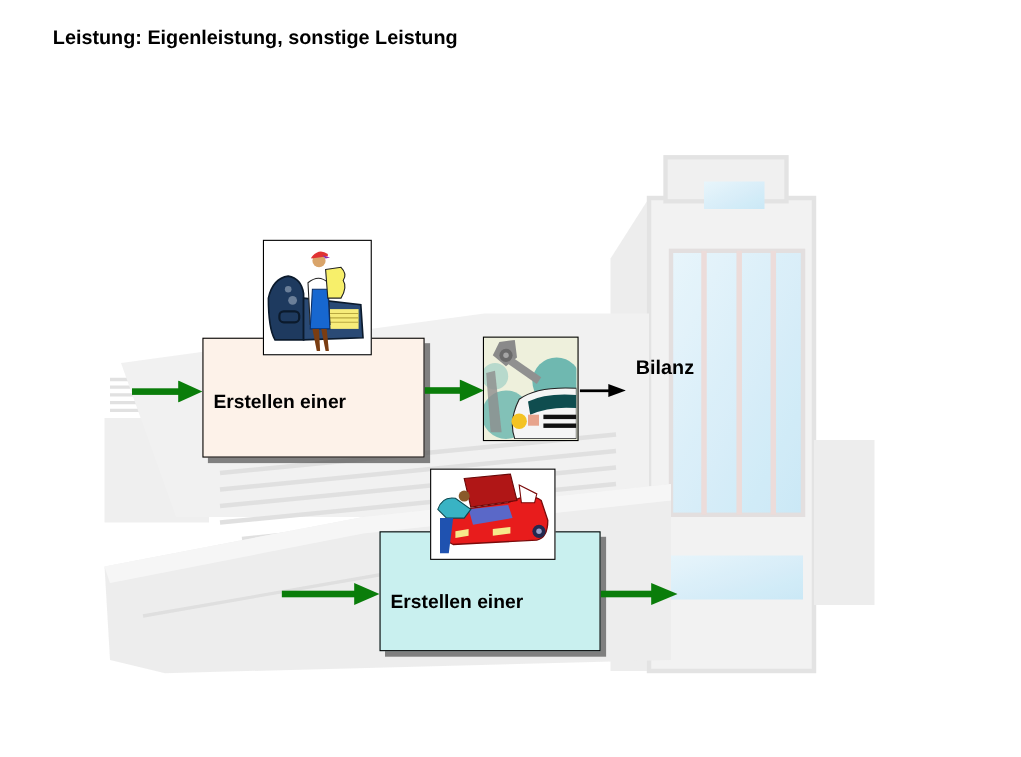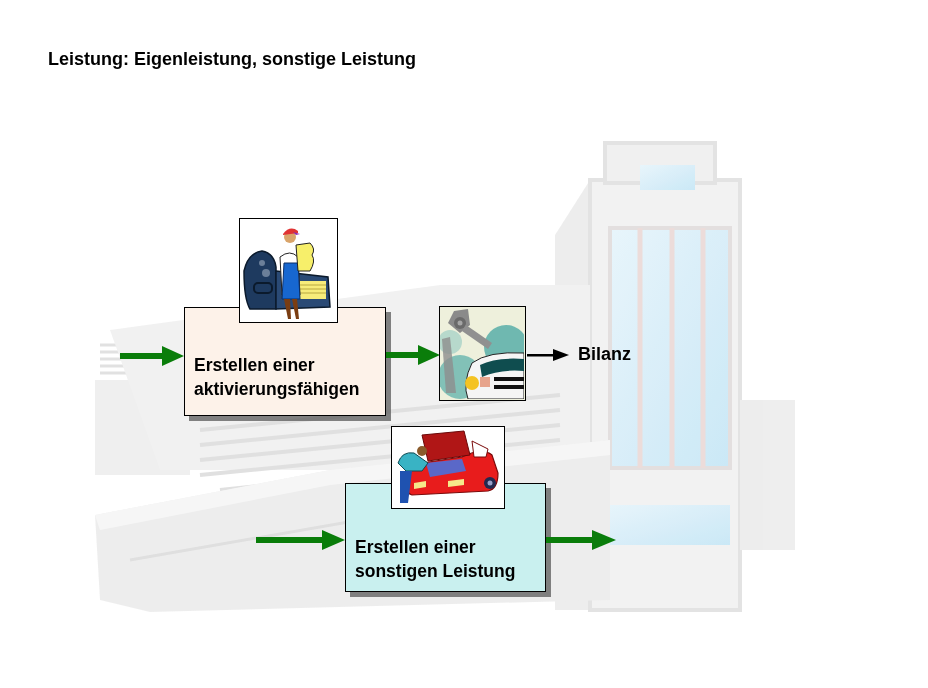--- a/index.html
+++ b/index.html
@@ -2,21 +2,21 @@
 <html><head>
 <meta charset="utf-8">
 <style>
   html, body { margin: 0; padding: 0; }
   body {
     width: 928px; height: 688px; position: relative; overflow: hidden;
     background: #ffffff;
     font-family: "Liberation Sans", sans-serif;
   }
   .title {
-    position: absolute; left: 48px; top: 49px;
+    position: absolute; left: 48px; top: 24px;
     font-size: 18px; font-weight: bold; color: #000;
     letter-spacing: 0px;
   }
   #bg { position: absolute; left: 0; top: 0; }
   .box {
     position: absolute; border: 1.5px solid #000;
     box-shadow: 5px 5px 0 rgba(90,90,90,0.75);
     box-sizing: border-box;
   }
   .box-text {
@@ -24,21 +24,21 @@
     line-height: 24px;
     margin-top: 20px;
   }
   .pic {
     position: absolute; border: 1.5px solid #000; box-sizing: border-box;
     background: #fff; overflow: hidden;
   }
   .pic svg { display: block; }
   .arrow { position: absolute; }
   .label-bilanz {
-    position: absolute; left: 578px; top: 344px;
+    position: absolute; left: 578px; top: 324px;
     font-size: 18px; font-weight: bold; color: #000;
   }
 </style>
 </head>
 <body>
 
 <svg id="bg" width="928" height="688" viewBox="0 0 928 688">
   <defs>
     <linearGradient id="glass" x1="0" y1="0" x2="1" y2="1">
       <stop offset="0" stop-color="#e6f4fb"></stop>
@@ -84,21 +84,20 @@
 <div class="title">Leistung: Eigenleistung, sonstige Leistung</div>
 
 <svg class="arrow" style="left:120px;top:346px" width="64" height="20">
   <rect x="0" y="7" width="44" height="6" fill="#0a7d0a"></rect>
   <polygon points="42,0 64,10 42,20" fill="#0a7d0a"></polygon>
 </svg>
 
 <div class="box" style="left:184px;top:307px;width:202px;height:109px;background:#fdf2e9;"></div>
 <div class="box-text" style="left:194px;top:333px;">
   <div>Erstellen einer</div>
-  <div>aktivierungsfähigen</div>
 </div>
 
 <div class="pic" style="left:239px;top:218px;width:99px;height:105px;">
   <svg width="96" height="102" viewBox="0 0 96 102">
 
     <path d="M4,52 Q8,34 22,32 Q34,34 36,48 L36,90 L10,90 Q4,80 4,52 Z" fill="#1e3a5f" stroke="#0b1a2c" stroke-width="1.5"></path>
     <circle cx="22" cy="44" r="3" fill="#6b7f99"></circle>
     <circle cx="26" cy="54" r="4" fill="#6b7f99"></circle>
     <rect x="14" y="64" width="18" height="10" rx="4" fill="none" stroke="#0b1a2c" stroke-width="2"></rect>
     <path d="M36,52 L88,58 L90,88 L36,90 Z" fill="#2a4a75" stroke="#0b1a2c" stroke-width="1.5"></path>
@@ -150,21 +149,20 @@
 <div class="label-bilanz">Bilanz</div>
 
 <svg class="arrow" style="left:256px;top:530px" width="89" height="20">
   <rect x="0" y="7" width="68" height="6" fill="#0a7d0a"></rect>
   <polygon points="66,0 89,10 66,20" fill="#0a7d0a"></polygon>
 </svg>
 
 <div class="box" style="left:345px;top:483px;width:201px;height:109px;background:#c9f0ef;"></div>
 <div class="box-text" style="left:355px;top:515px;">
   <div>Erstellen einer</div>
-  <div>sonstigen Leistung</div>
 </div>
 
 <div class="pic" style="left:391px;top:426px;width:114px;height:83px;">
   <svg width="111" height="80" viewBox="0 0 111 80">
 
     <path d="M12,50 Q14,40 30,36 L70,30 Q90,20 100,28 L106,46 Q106,62 96,64 L20,68 Q10,64 12,50 Z" fill="#e81c1c" stroke="#7a0a0a" stroke-width="1.2"></path>
     <path d="M30,8 L72,4 L78,28 L36,34 Z" fill="#b01616" stroke="#6a0808" stroke-width="1"></path>
     <path d="M34,36 L70,32 L74,44 L38,50 Z" fill="#5a68c8"></path>
     <path d="M80,14 L96,22 L94,30 L82,30 Z" fill="#ffffff" stroke="#7a0a0a" stroke-width="1"></path>
     <circle cx="98" cy="56" r="6" fill="#23294f"></circle>

